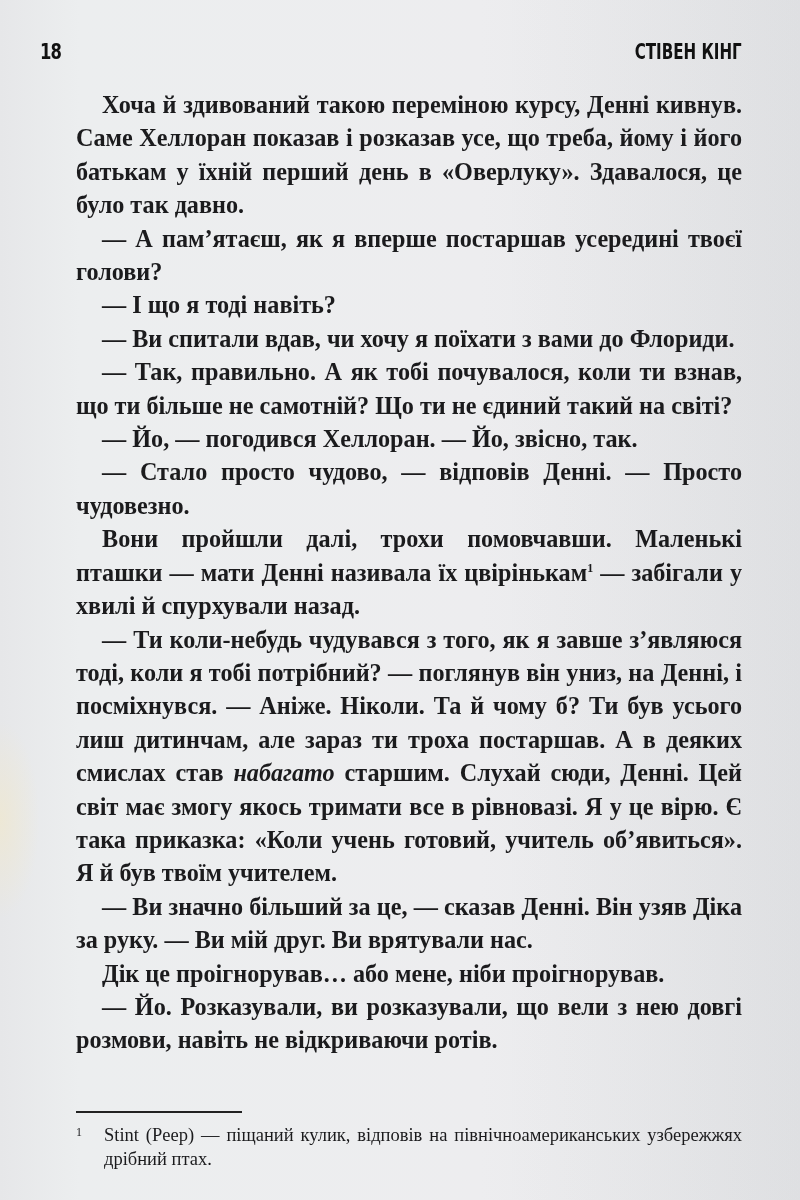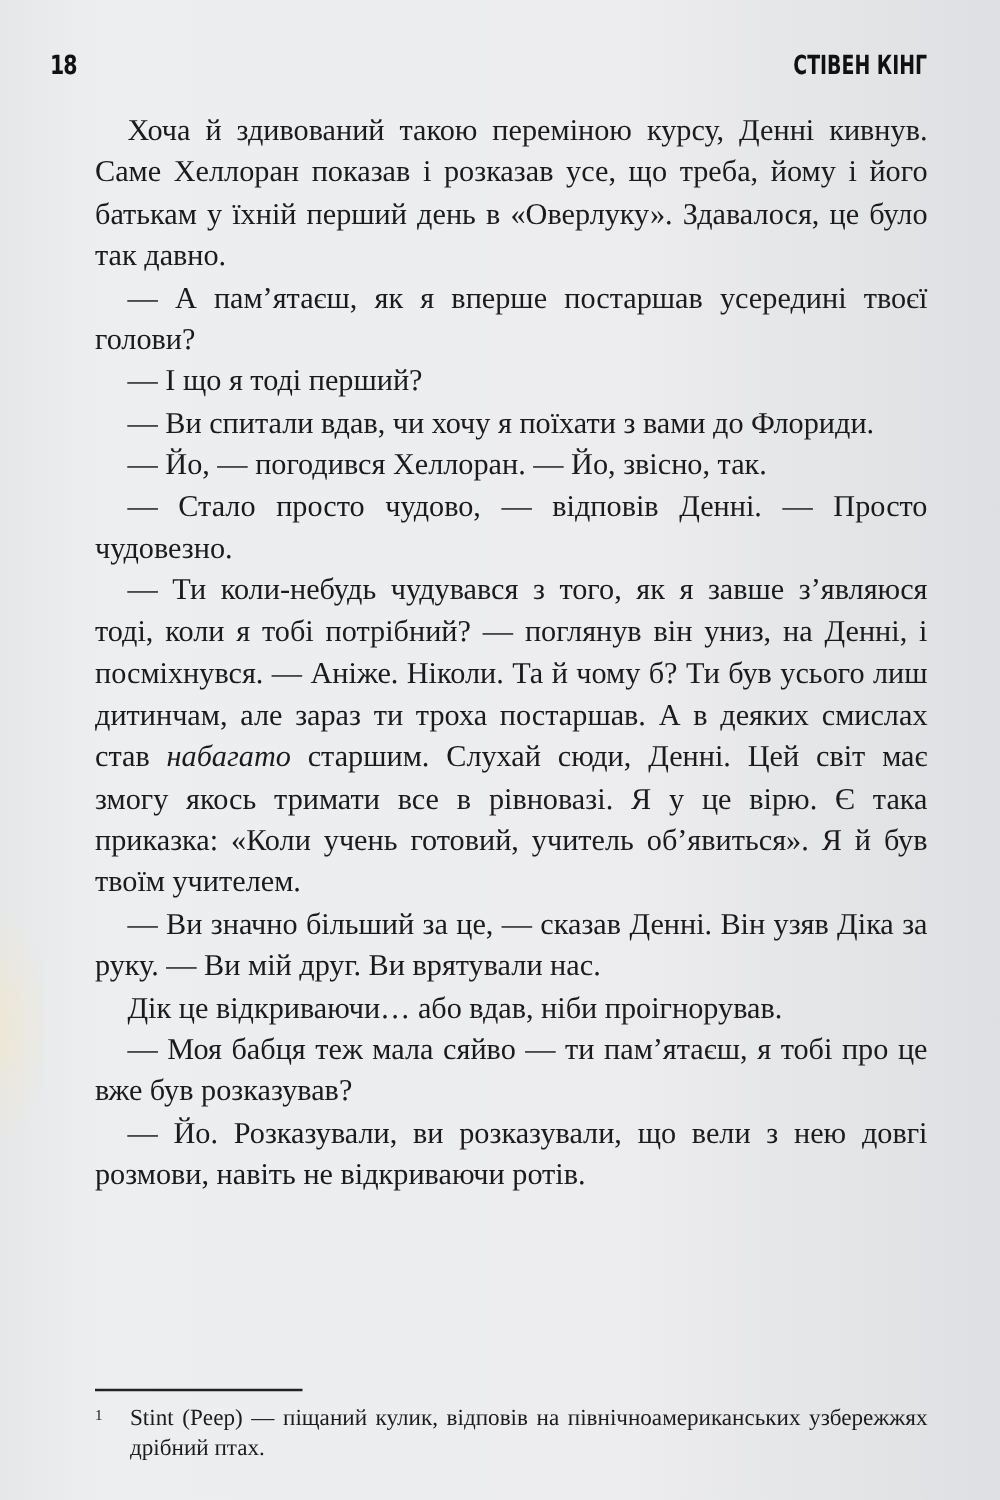--- a/index.html
+++ b/index.html
@@ -21,20 +21,21 @@
     font-family: "DejaVu Sans", "Liberation Sans", sans-serif;
     font-weight: bold; font-size: 21px; letter-spacing: 0px;
     transform: scaleX(0.72); transform-origin: right top;
     color: #111;
   }
   .body-text {
     position: absolute; left: 76px; top: 88px; width: 666px;
     font-family: "Liberation Serif", "DejaVu Serif", serif;
     font-size: 24.2px; line-height: 33.4px;
     text-align: justify;
+    font-weight: bold;
   }
   .body-text p { margin: 0; text-indent: 26px; }
   .body-text sup { font-size: 12px; vertical-align: 9px; line-height: 0; }
   .body-text em { font-style: italic; }
   .footnote-rule {
     position: absolute; left: 76px; top: 1111px; width: 166px; height: 1.5px;
     background: #222;
   }
   .footnote {
     position: absolute; left: 76px; top: 1123px; width: 666px;
@@ -61,28 +62,29 @@
 
 <div class="left-glow"></div>
 <div class="bleed"></div>
 
 <div class="page-number">18</div>
 <div class="running-head">СТІВЕН КІНГ</div>
 
 <div class="body-text">
   <p>Хоча й здивований такою переміною курсу, Денні кивнув. Саме Хеллоран показав і розказав усе, що треба, йому і його батькам у їхній перший день в «Оверлуку». Здавалося, це було так давно.</p>
   <p>— А пам’ятаєш, як я вперше постаршав усередині твоєї голови?</p>
-  <p>— І що я тоді перший?</p>
+  <p>— І що я тоді навіть?</p>
   <p>— Ви спитали вдав, чи хочу я поїхати з вами до Флориди.</p>
+  <p>— Так, правильно. А як тобі почувалося, коли ти взнав, що ти більше не самотній? Що ти не єдиний такий на світі?</p>
   <p>— Йо, — погодився Хеллоран. — Йо, звісно, так.</p>
   <p>— Стало просто чудово, — відповів Денні. — Просто чудовезно.</p>
+  <p><span>Вони пройшли далі, трохи помовчавши. Маленькі пташки — мати Денні називала їх цвірінькам</span><sup>1</sup><span> — забігали у хвилі й спурхували назад.</span></p>
   <p><span>— Ти коли-небудь чудувався з того, як я завше з’являюся тоді, коли я тобі потрібний? — поглянув він униз, на Денні, і посміхнувся. — Аніже. Ніколи. Та й чому б? Ти був усього лиш дитинчам, але зараз ти троха постаршав. А в деяких смислах став </span><em>набагато</em><span> старшим. Слухай сюди, Денні. Цей світ має змогу якось тримати все в рівновазі. Я у це вірю. Є така приказка: «Коли учень готовий, учитель об’явиться». Я й був твоїм учителем.</span></p>
   <p>— Ви значно більший за це, — сказав Денні. Він узяв Діка за руку. — Ви мій друг. Ви врятували нас.</p>
-  <p>Дік це відкриваючи… або вдав, ніби проігнорував.</p>
-  <p>— Моя бабця теж мала сяйво — ти пам’ятаєш, я тобі про це вже був розказував?</p>
+  <p>Дік це проігнорував… або мене, ніби проігнорував.</p>
   <p>— Йо. Розказували, ви розказували, що вели з нею довгі розмови, навіть не відкриваючи ротів.</p>
 </div>
 
 <div class="footnote-rule"></div>
 <div class="footnote">
   <span class="fn-mark">1</span>
   <span class="fn-text">Stint (Peep) — піщаний кулик, відповів на північноамериканських узбережжях дрібний птах.</span>
 </div>
 
 </body></html>

